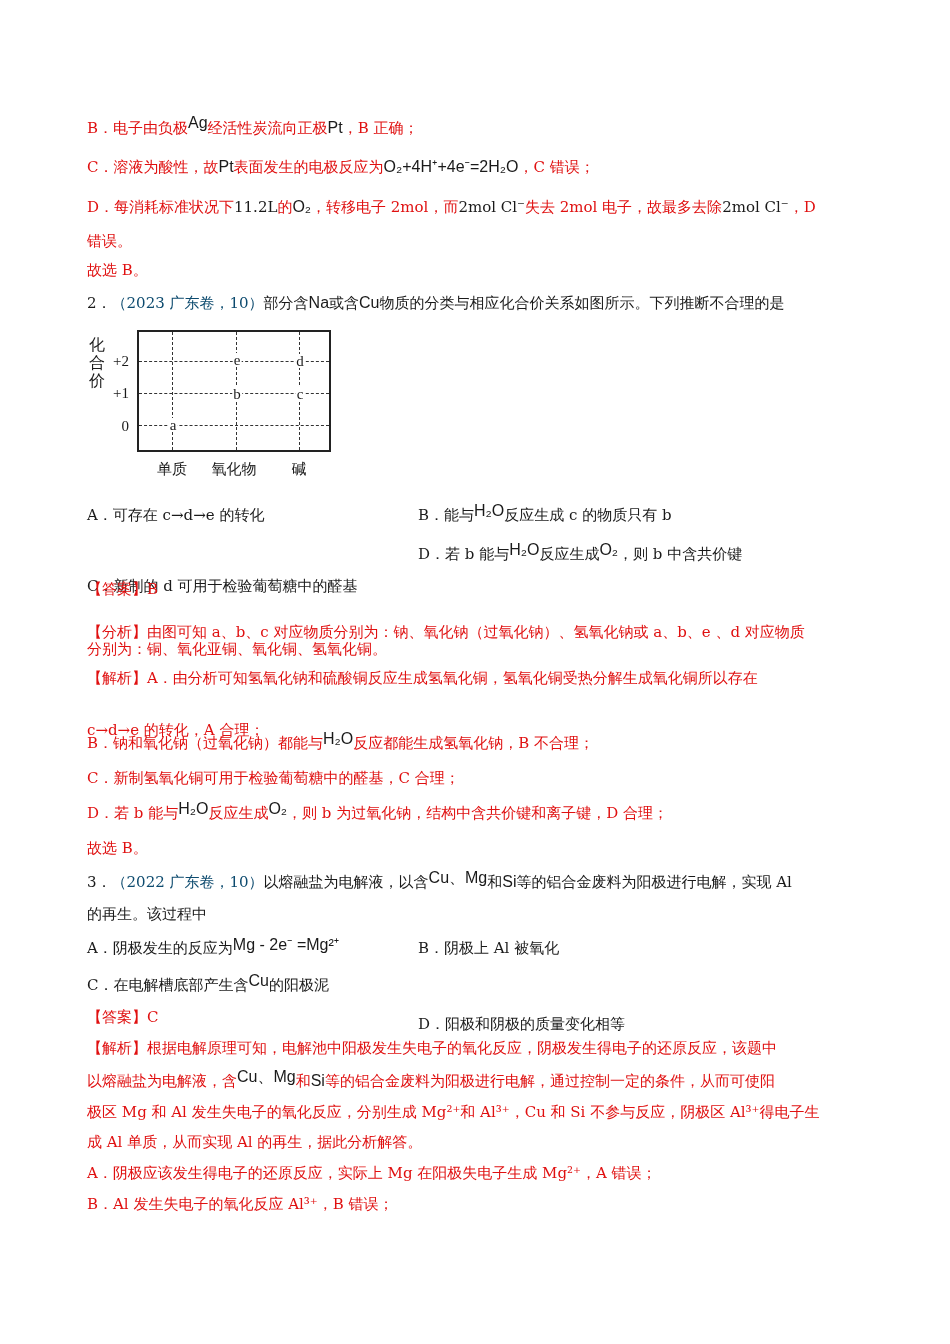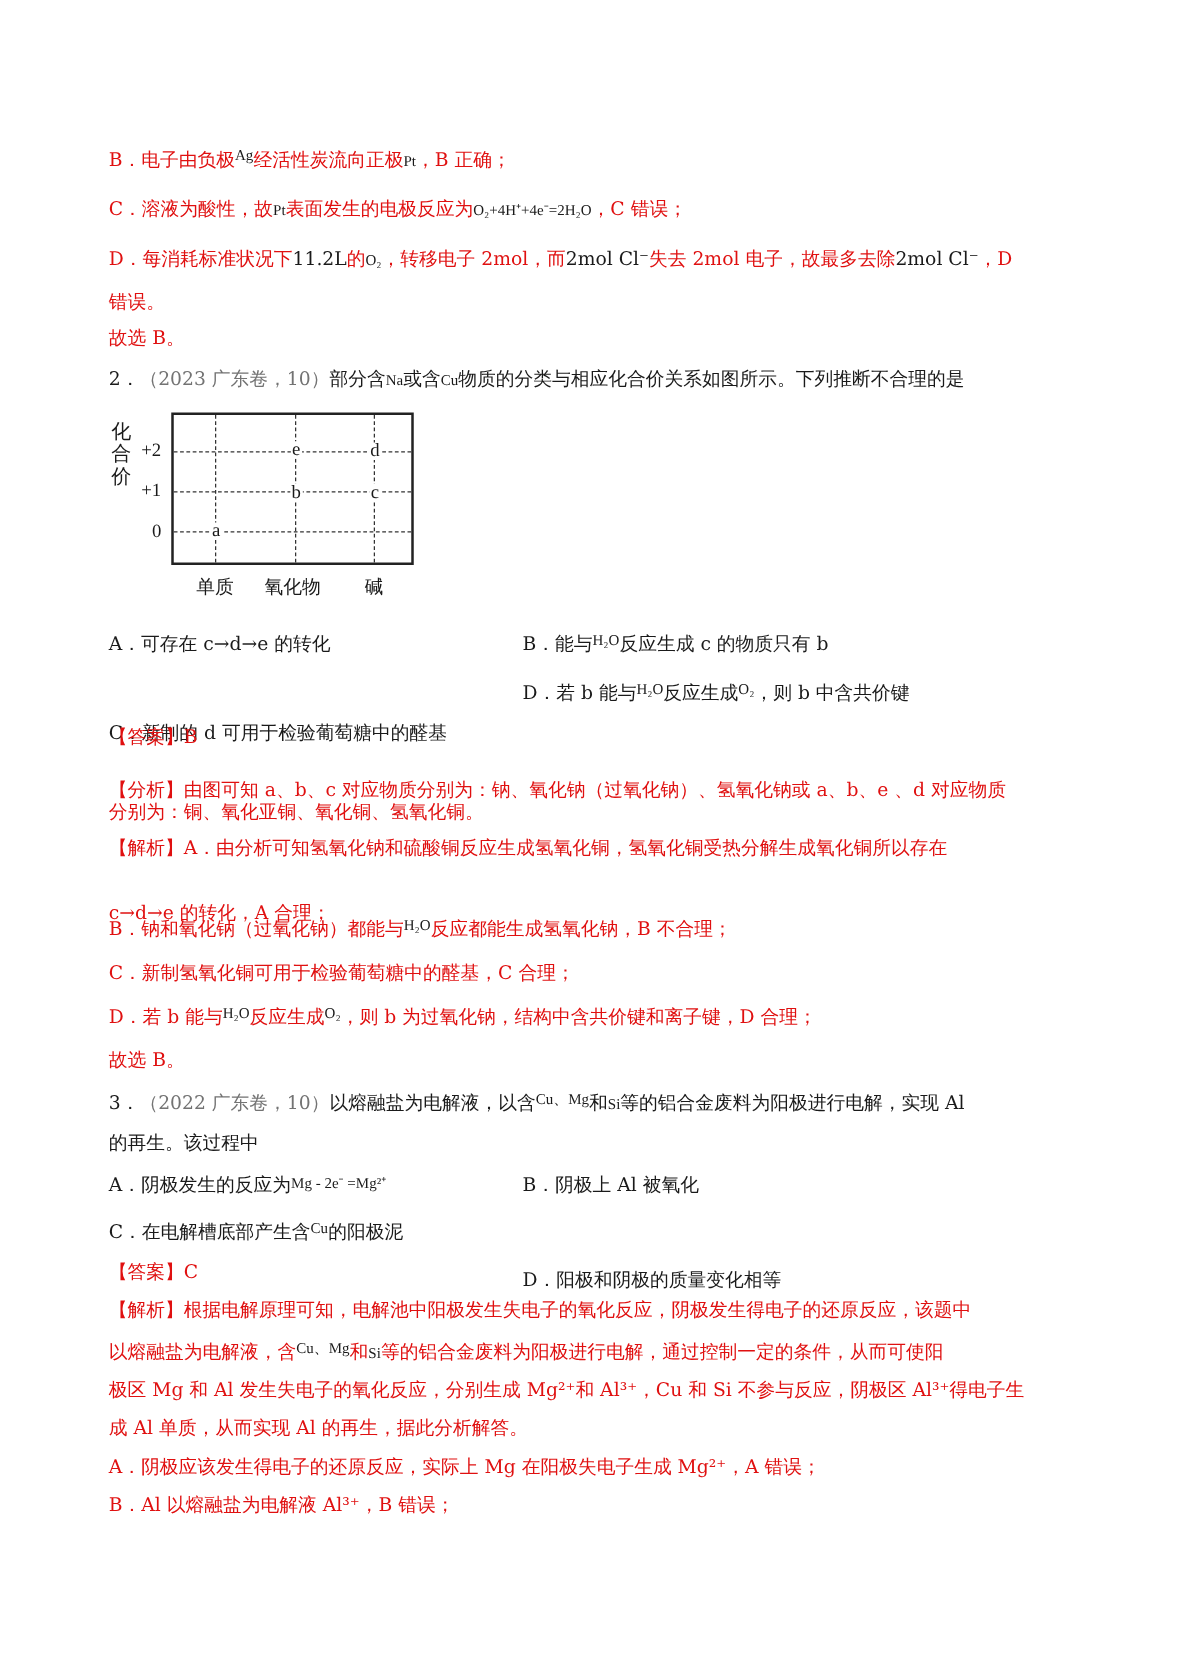--- a/index.html
+++ b/index.html
@@ -1,22 +1,22 @@
 <!DOCTYPE html>
 <html><head>
 <meta charset="utf-8">
 <style>
   html, body { margin: 0; padding: 0; background: #ffffff; }
   body { width: 950px; height: 1344px; position: relative; overflow: hidden;
          font-family: "DejaVu Serif", "Liberation Serif", serif; font-size: 15px; color: #1a1a1a; }
   .line { position: absolute; left: 87px; white-space: nowrap; line-height: 20px; }
   .red { color: #e01010; }
-  .blue { color: #737373; }
+  .blue { color: #0c4a6e; }
   .black { color: #1a1a1a; }
-  .formula { font-family: Liberation Serif, serif; font-size: 12px; }
+  .formula { font-family: Liberation Sans, sans-serif; font-size: 16px; }
   .opt-right { position: absolute; left: 418px; white-space: nowrap; line-height: 20px; }
   
   .fig { position: absolute; left: 87px; top: 330px; width: 260px; height: 150px; }
   .fig .box { position: absolute; left: 50px; top: 0; width: 194px; height: 122px; border: 2px solid #222; box-sizing: border-box; }
   .vline { position: absolute; top: 0; bottom: 0; border-left: 1px dashed #333; }
   .hline { position: absolute; left: 0; right: 0; border-top: 1px dashed #333; }
   .pt { position: absolute; font-family: "Liberation Serif", serif; font-size: 15px; background: #fff; padding: 0 1px; line-height: 14px; transform: translate(-50%, -50%); }
   .ytick { position: absolute; font-family: "Liberation Serif", serif; font-size: 15px; text-align: right; width: 30px; transform: translateY(-50%); }
   .ylabel { position: absolute; left: 2px; top: 6px; width: 18px; font-size: 16px; line-height: 18px; }
   .xlabel { position: absolute; top: 130px; font-size: 15px; transform: translateX(-50%); white-space: nowrap; }
@@ -100,13 +100,13 @@
 <div class="opt-right" style="top:988px;margin-top:26px;">D．阳极和阴极的质量变化相等</div>
 
 <div class="line red" style="top:1007px;">【答案】C</div>
 <div class="line red" style="top:1038px;">【解析】根据电解原理可知，电解池中阳极发生失电子的氧化反应，阴极发生得电子的还原反应，该题中</div>
 <div class="line red" style="top:1071px;">
   <span>以熔融盐为电解液，含</span><span class="formula black" style="position:relative;top:-4px;">Cu、Mg</span><span>和</span><span class="formula black">Si</span><span>等的铝合金废料为阳极进行电解，通过控制一定的条件，从而可使阳</span>
 </div>
 <div class="line red" style="top:1102px;">极区 Mg 和 Al 发生失电子的氧化反应，分别生成 Mg²⁺和 Al³⁺，Cu 和 Si 不参与反应，阴极区 Al³⁺得电子生</div>
 <div class="line red" style="top:1132px;">成 Al 单质，从而实现 Al 的再生，据此分析解答。</div>
 <div class="line red" style="top:1163px;">A．阴极应该发生得电子的还原反应，实际上 Mg 在阳极失电子生成 Mg²⁺，A 错误；</div>
-<div class="line red" style="top:1194px;">B．Al 以熔融盐为电解液 Al³⁺，B 错误；</div>
+<div class="line red" style="top:1194px;">B．Al 发生失电子的氧化反应 Al³⁺，B 错误；</div>
 
 </body></html>

